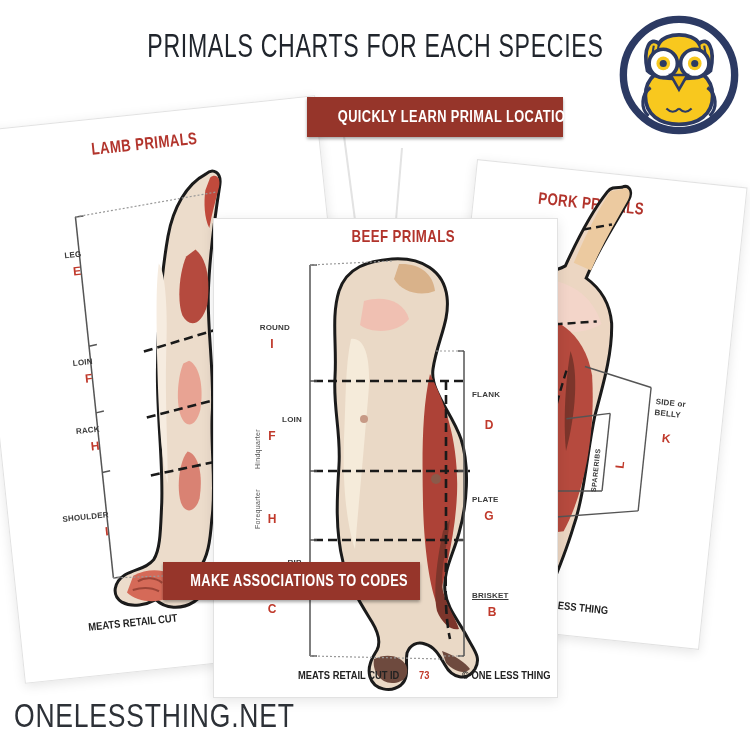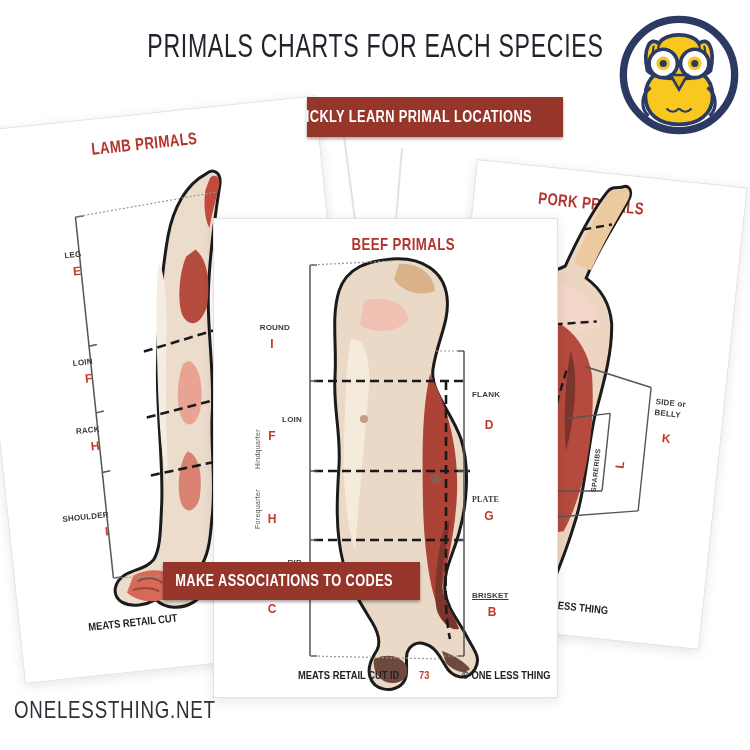--- a/index.html
+++ b/index.html
@@ -17,21 +17,21 @@
   .page-title {
     left:0; right:0; top:26px; text-align:center;
     font-size:34px; font-weight:400; color:#20252c;
     letter-spacing:1px; white-space:nowrap; z-index:5;
   }
   .page-title span { display:inline-block; transform:scaleX(.68); transform-origin:center; }
 
   
   .banner {
     background:#96352a; color:#fff; z-index:6;
-    display:flex; align-items:center; justify-content:flex-end;
+    display:flex; align-items:center; justify-content:flex-start;
     box-shadow:0 2px 3px rgba(0,0,0,.35);
   }
   .banner span {
     font-size:16px; font-weight:700; letter-spacing:.5px; white-space:nowrap;
     display:inline-block; transform:scaleX(.8);
   }
   #banner-top { left:307px; top:97px; width:256px; height:40px; }
   #banner-bottom { left:163px; top:562px; width:257px; height:38px; }
 
   
@@ -73,21 +73,21 @@
     position:absolute; font-size:7px; font-weight:700; color:#3a3a3a;
     transform-origin:0 0; transform:rotate(-90deg); white-space:nowrap; letter-spacing:.4px;
   }
   .vcode {
     position:absolute; font-size:12px; font-weight:700; color:#c0392b;
     transform-origin:0 0; transform:rotate(-90deg); white-space:nowrap;
   }
 
   
   .site-url {
-    left:14px; top:696px; font-size:24px; font-weight:400; color:#2d3137;
+    left:14px; top:696px; font-size:34px; font-weight:400; color:#2d3137;
     letter-spacing:1px; white-space:nowrap; z-index:5;
   }
   .site-url span { display:inline-block; transform:scaleX(.78); transform-origin:left; }
 
   
   #logo { left:616px; top:12px; width:126px; height:126px; z-index:6; }
 
   #stack-lines { left:330px; top:130px; z-index:1; }
 </style>
 </head>
@@ -220,21 +220,21 @@
 
   <div class="lbl-name" style="left:202px;top:216px;width:56px;white-space:normal;line-height:11px;">SIDE or BELLY</div>
   <div class="lbl-code" style="left:212px;top:250px;">K</div>
 
   <div class="footer-sm" style="left:0;top:428px;width:280px;text-align:center;">
     <span>© ONE LESS THING</span>
   </div>
 </div>
 
 <div id="card-beef" class="abs card">
-  <div class="ctitle" style="top:16px;padding-left:36px;">
+  <div class="ctitle" style="top:8px;padding-left:36px;">
     <span>BEEF PRIMALS</span>
   </div>
 
   <svg class="abs" style="left:0;top:0;" width="343" height="478" viewBox="0 0 343 478">
     <g>
       <path d="M178,40 C208,38 230,52 233,78 C236,102 223,122 219,150 C216,172 237,192 247,220
                C256,248 253,286 245,314 C239,336 229,352 231,372 C233,390 245,402 252,416
                C259,430 268,438 261,450 C253,463 238,459 231,446 C225,436 221,428 211,425
                C203,422 196,426 193,434 C191,446 196,458 187,466 C177,474 160,471 156,458
                C153,448 158,439 163,431 C167,423 164,413 158,403 C147,385 135,367 129,343
@@ -289,21 +289,21 @@
   <div class="lbl-code c" style="left:28px;top:210px;width:60px;">F</div>
 
   <div class="lbl-name r" style="left:28px;top:295px;width:60px;margin-top:44px;">RIB</div>
   <div class="lbl-code c" style="left:28px;top:293px;width:60px;">H</div>
 
   <div class="lbl-code c" style="left:28px;top:383px;width:60px;">C</div>
 
   <div class="lbl-name" style="left:258px;top:171px;">FLANK</div>
   <div class="lbl-code c" style="left:258px;top:199px;width:34px;">D</div>
 
-  <div class="lbl-name" style="left:258px;top:276px;font-family:Liberation Serif, serif;">PLATE</div>
+  <div class="lbl-name" style="left:258px;top:276px;">PLATE</div>
   <div class="lbl-code c" style="left:258px;top:290px;width:34px;">G</div>
 
   <div class="lbl-name" style="left:258px;top:372px;text-decoration:underline;">BRISKET</div>
   <div class="lbl-code c" style="left:258px;top:386px;width:40px;">B</div>
 
   <div class="footer-sm" style="left:84px;top:450px;">
     <span>MEATS RETAIL CUT ID</span>
   </div>
   <div class="footer-sm" style="left:205px;top:450px;color:#c0392b;">
     <span>73</span>

